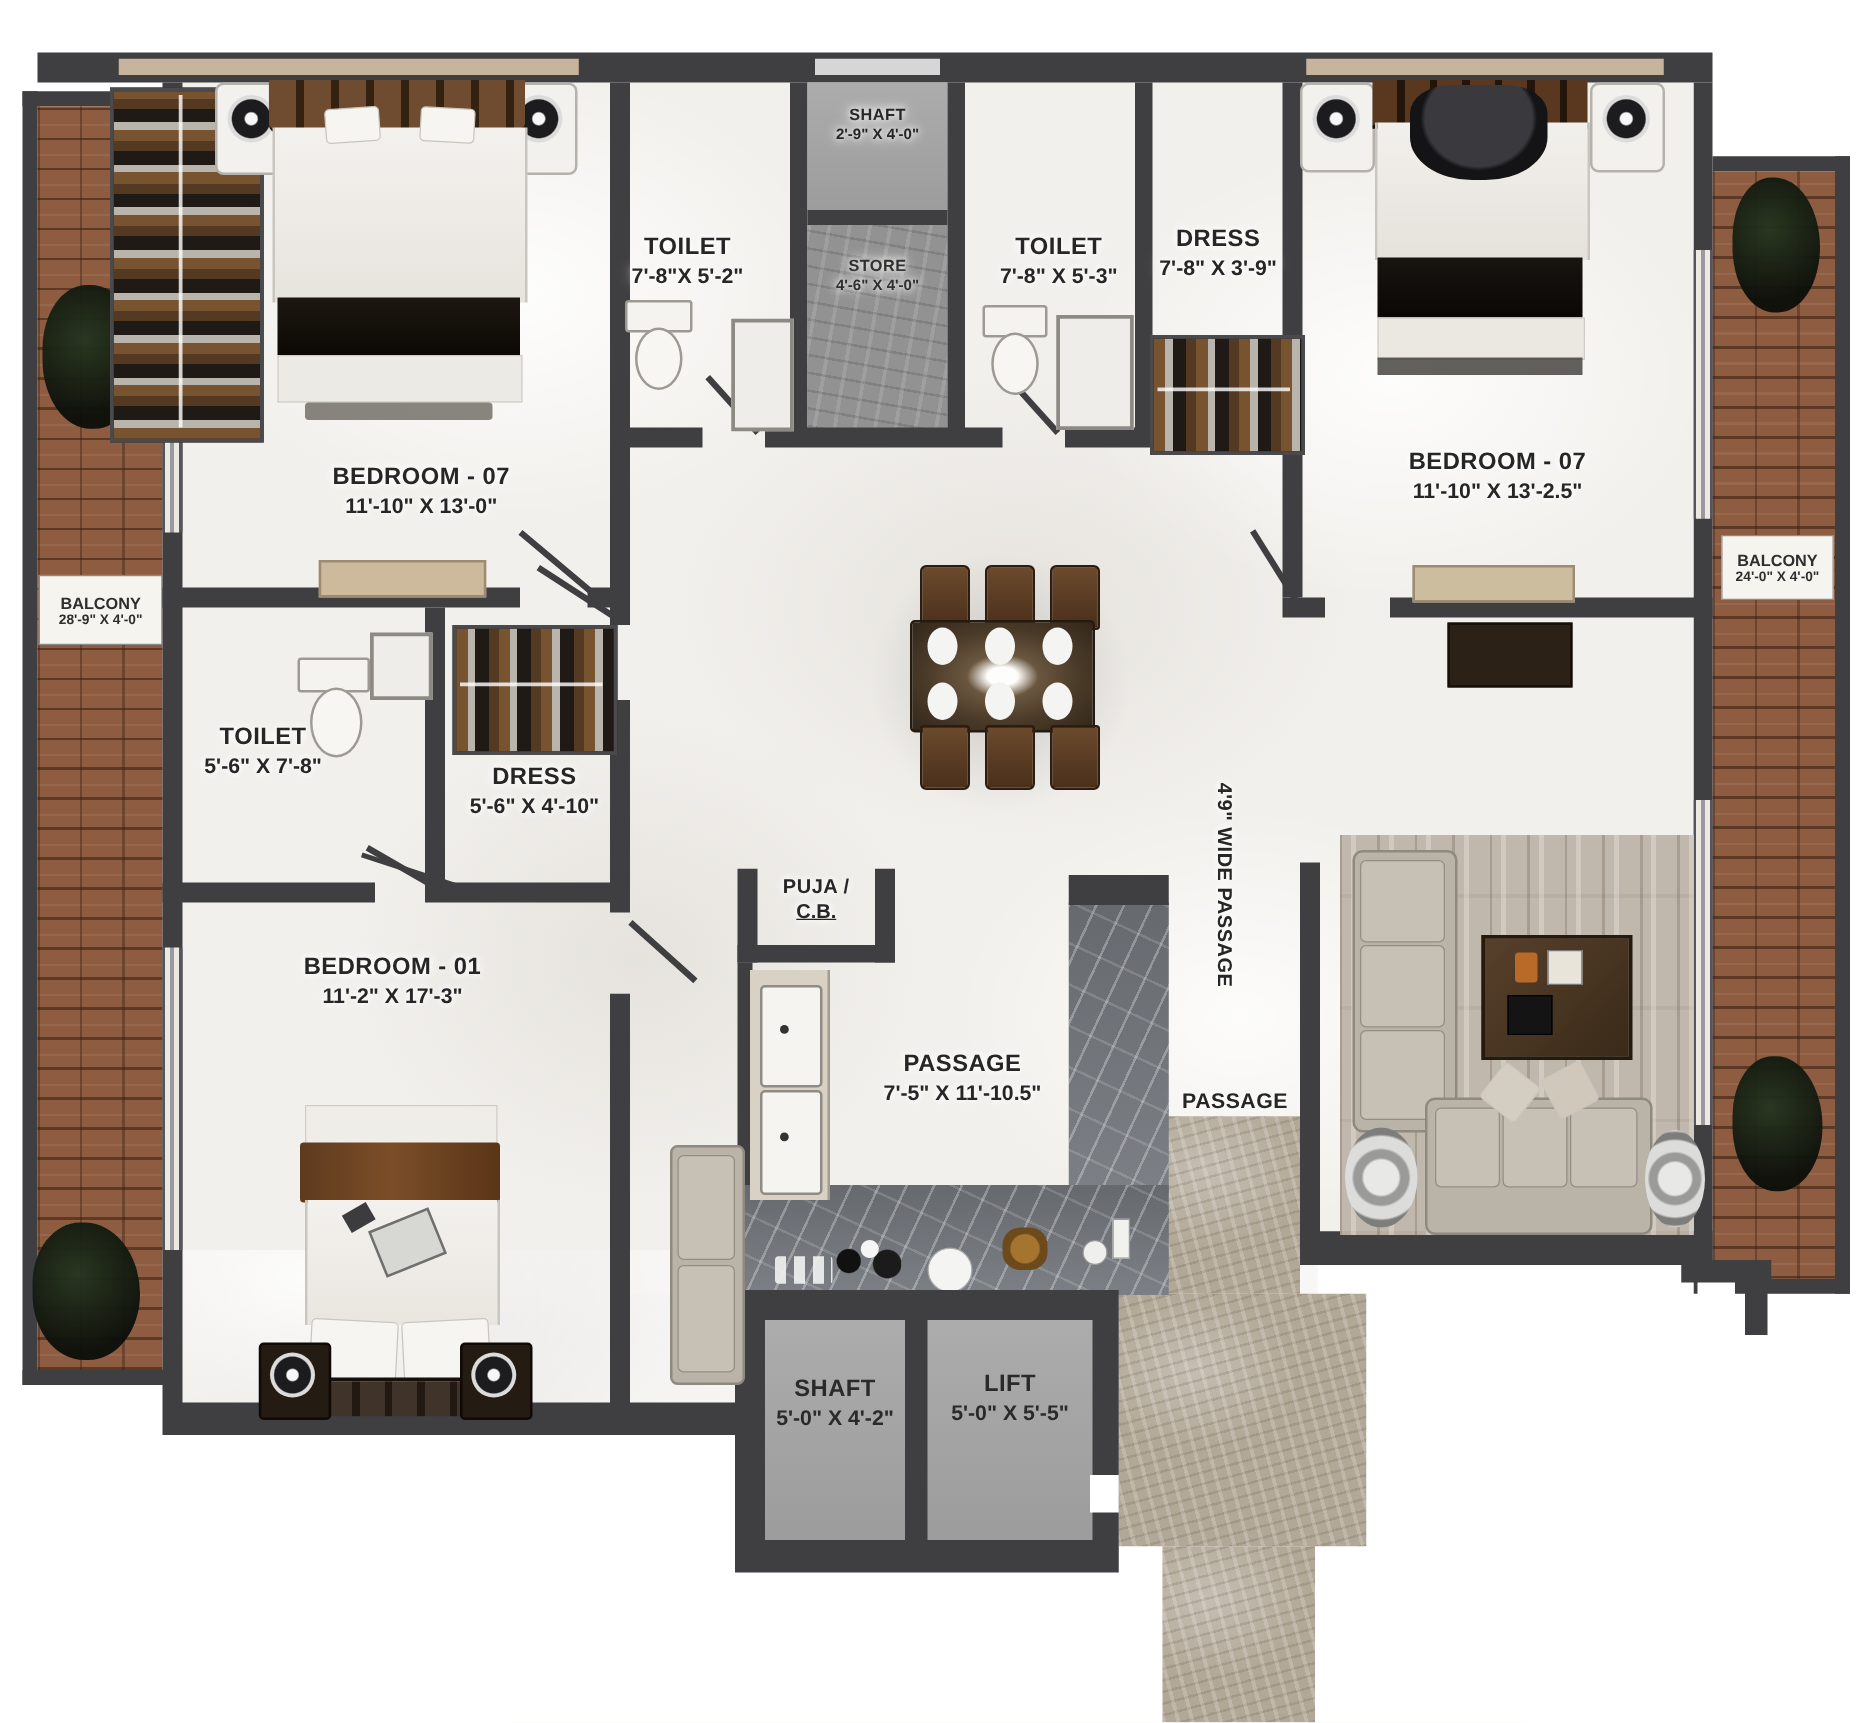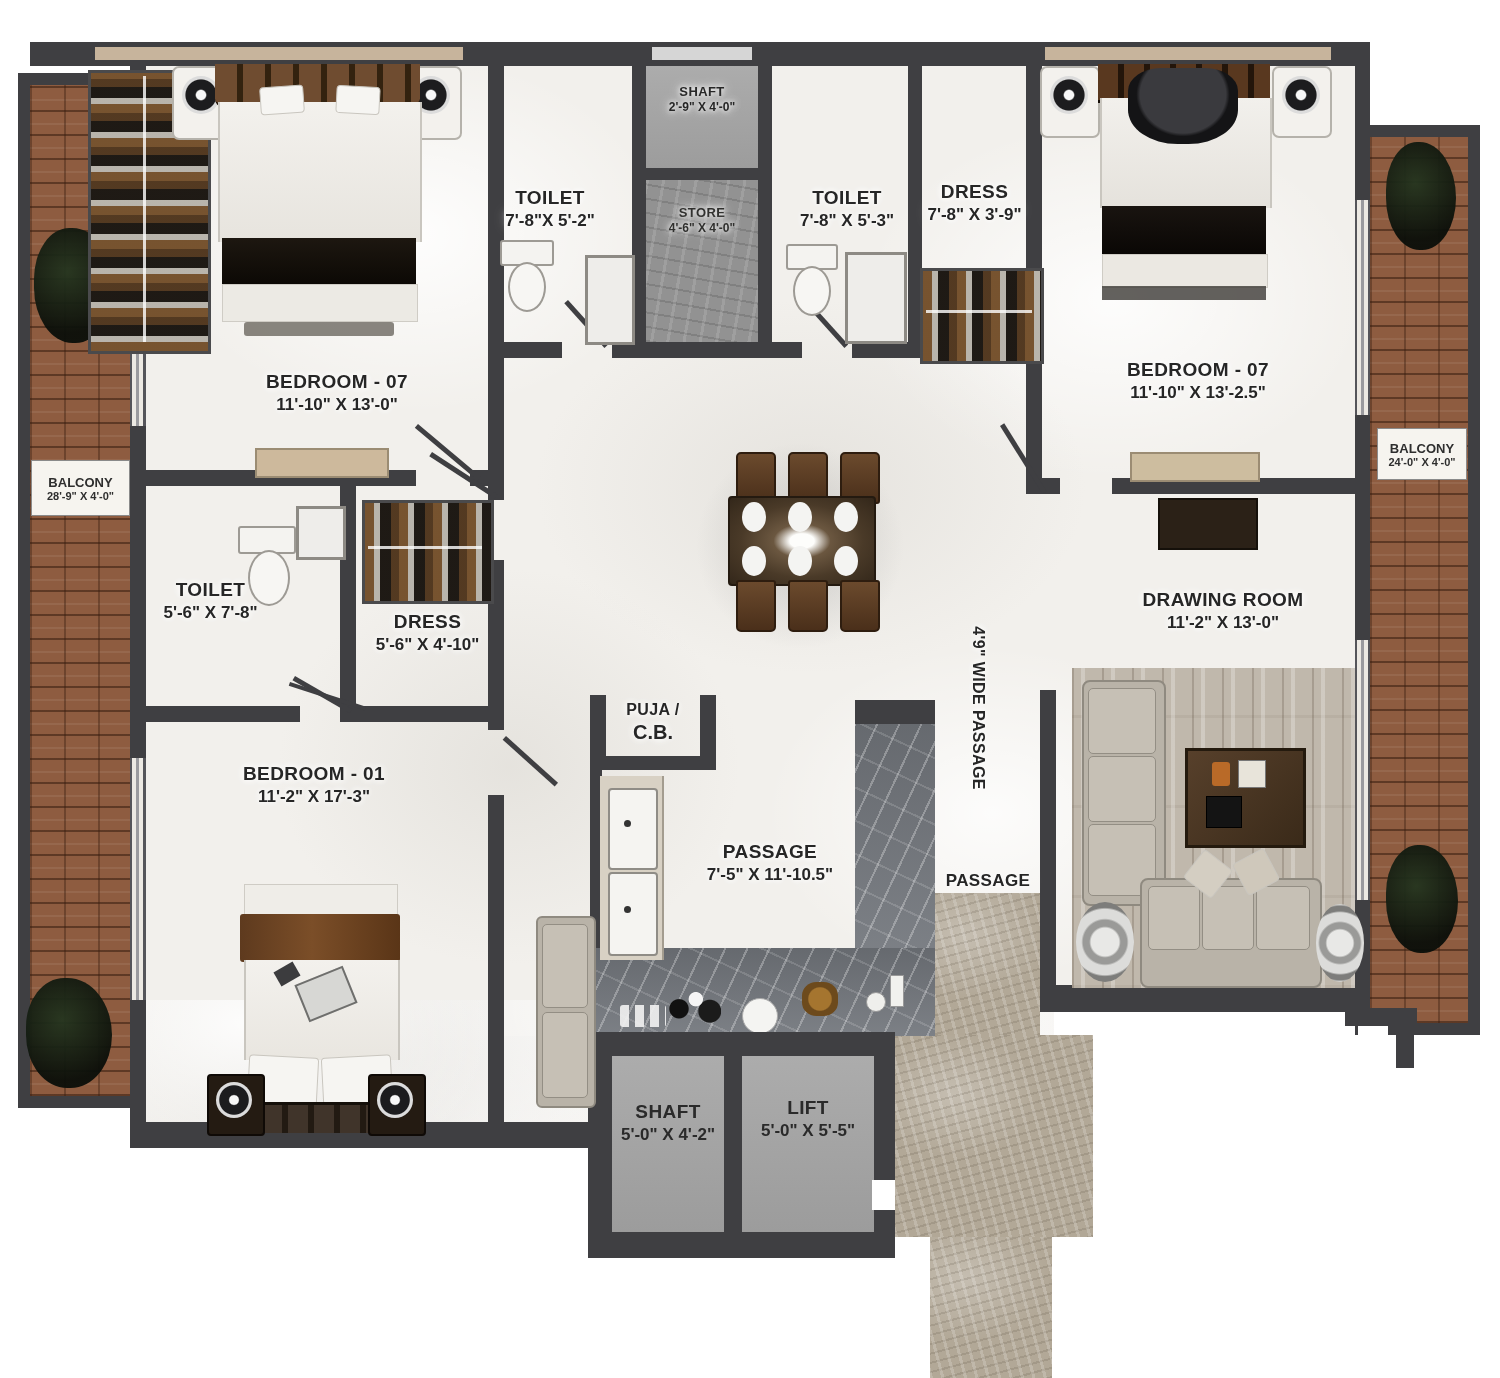--- a/index.html
+++ b/index.html
@@ -304,34 +304,30 @@
     <span class="l2">11'-10" X 13'-2.5"</span>
   </div>
   <div class="label" style="left:138px;top:578px;width:145px;">
     <span class="l1">TOILET</span>
     <span class="l2">5'-6" X 7'-8"</span>
   </div>
   <div class="label" style="left:350px;top:610px;width:155px;">
     <span class="l1">DRESS</span>
     <span class="l2">5'-6" X 4'-10"</span>
   </div>
-  <div class="label" style="left:1098px;top:588px;width:250px;">
-    <span class="l1">DRAWING ROOM</span>
-    <span class="l2">11'-2" X 13'-0"</span>
-  </div>
   <div class="label" style="left:848px;top:698px;width:260px;transform:rotate(90deg);font-size:16px;letter-spacing:1.5px;">
     <span class="l1" style="font-size:16px;">4'9" WIDE PASSAGE</span>
   </div>
   <div class="label" style="left:199px;top:762px;width:230px;">
     <span class="l1">BEDROOM - 01</span>
     <span class="l2">11'-2" X 17'-3"</span>
   </div>
   <div class="label" style="left:592px;top:700px;width:122px;">
     <span class="l1" style="font-size:16px;">PUJA /</span>
-    <span class="l2" style="font-size:20px;">C.B.</span>
+    <span class="l2" style="font-size:16px;text-decoration:underline;">C.B.</span>
   </div>
   <div class="label" style="left:660px;top:840px;width:220px;">
     <span class="l1">PASSAGE</span>
     <span class="l2">7'-5" X 11'-10.5"</span>
   </div>
   <div class="label" style="left:918px;top:870px;width:140px;">
     <span class="l1" style="font-size:17px;">PASSAGE</span>
   </div>
   <div class="label" style="left:606px;top:1100px;width:124px;text-shadow:none;color:#2a2a2a;">
     <span class="l1">SHAFT</span>

